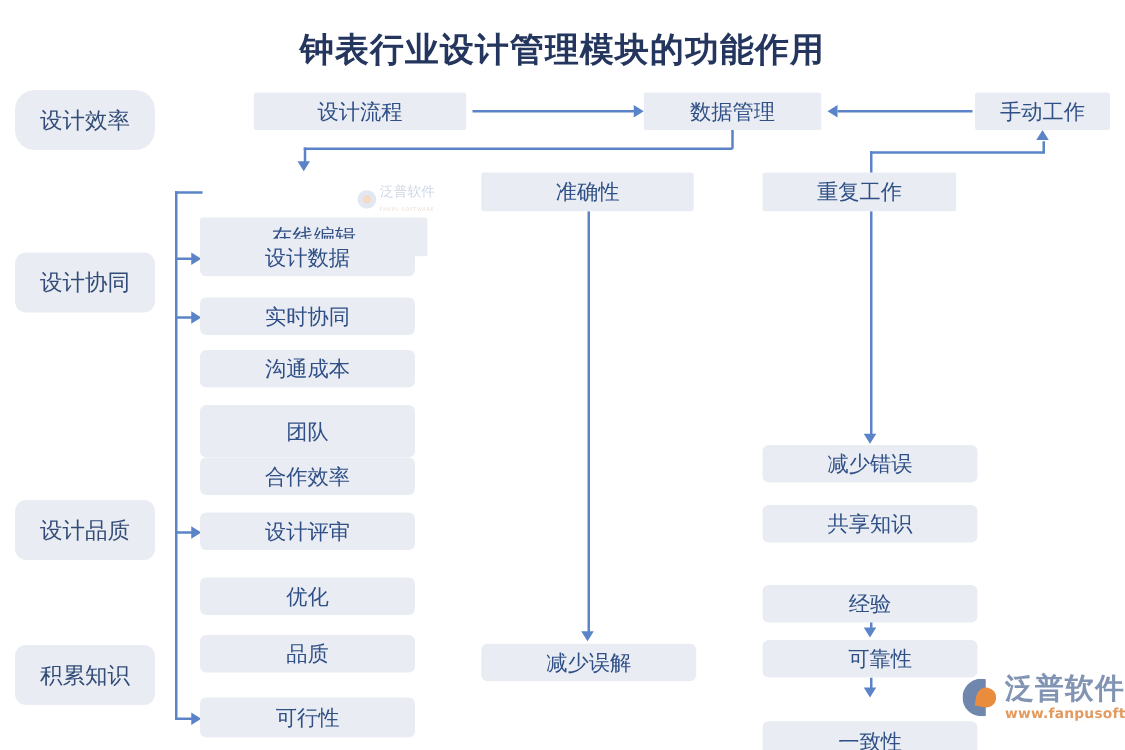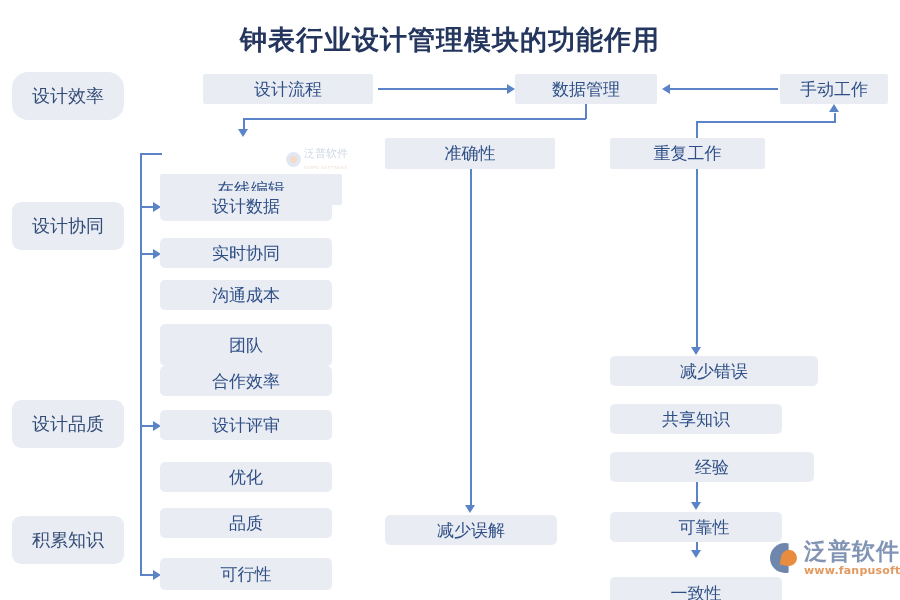--- a/index.html
+++ b/index.html
@@ -241,23 +241,23 @@
   <div class="node mid" style="left:160px; top:280px; width:172px; height:30px;">沟通成本</div>
   <div class="node mid" style="left:160px; top:324px; width:172px; height:42px;">团队</div>
   <div class="node mid" style="left:160px; top:366px; width:172px; height:30px;">合作效率</div>
   <div class="node mid" style="left:160px; top:410px; width:172px; height:30px;">设计评审</div>
   <div class="node mid" style="left:160px; top:462px; width:172px; height:30px;">优化</div>
   <div class="node mid" style="left:160px; top:508px; width:172px; height:30px;">品质</div>
   <div class="node mid" style="left:160px; top:558px; width:172px; height:32px;">可行性</div>
 
   <div class="node mid" style="left:385px; top:515px; width:172px; height:30px;">减少误解</div>
 
-  <div class="node mid" style="left:610px; top:356px; width:208px; height:30px;">减少错误</div>
+  <div class="node mid" style="left:610px; top:356px; width:172px; height:30px;">减少错误</div>
   <div class="node mid" style="left:610px; top:404px; width:172px; height:30px;">共享知识</div>
-  <div class="node mid" style="left:610px; top:452px; width:204px; height:30px;">经验</div>
+  <div class="node mid" style="left:610px; top:468px; width:172px; height:30px;">经验</div>
   <div class="node mid" style="left:610px; top:512px; width:172px; height:30px;padding-left:16px;">可靠性</div>
   <div class="node mid" style="left:610px; top:560px; width:172px; height:32px;margin-top:17px;">一致性</div>
 
   <div class="wm-small">
     <span class="wm-mark"></span>
     <span class="wm-txt">
       <span>泛普软件</span><br>
       <span class="wm-sub">FANPU SOFTWARE</span>
     </span>
   </div>

